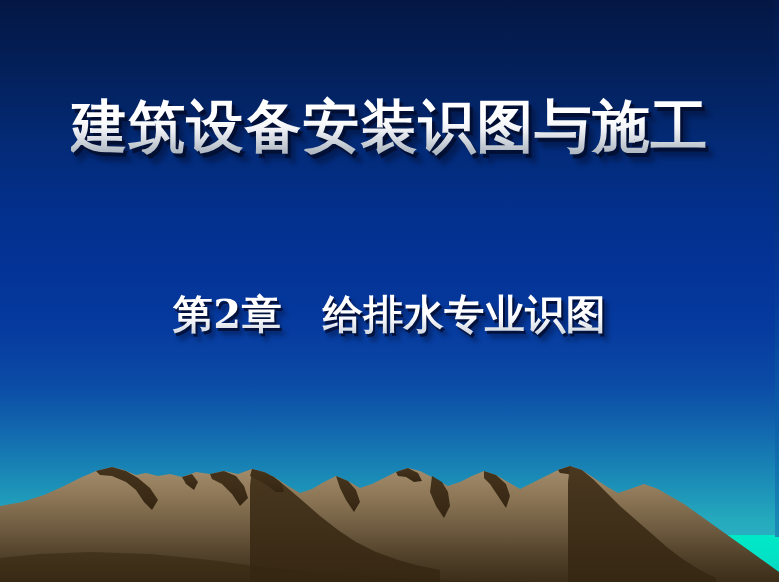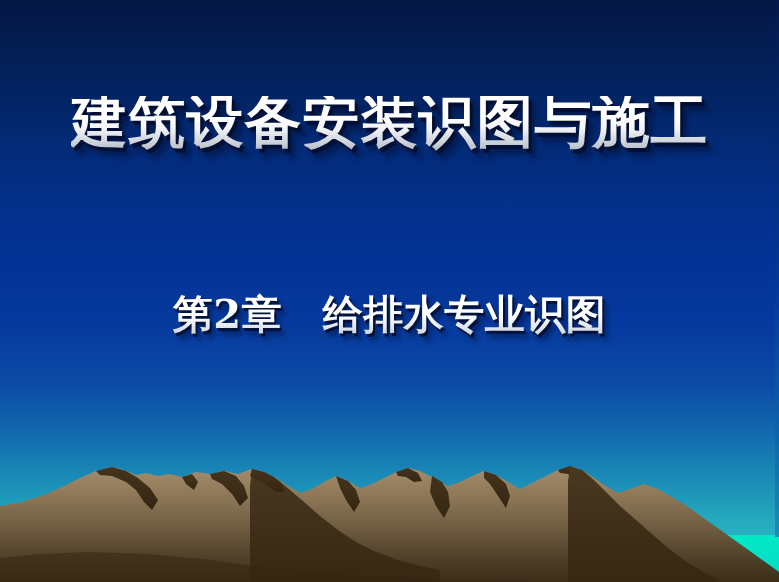--- a/index.html
+++ b/index.html
@@ -86,21 +86,21 @@
   
   .title-block {
     position: absolute;
     left: 0;
     top: 96px;
     width: 779px;
     text-align: center;
   }
   .title {
     display: inline-block;
-    font-family: Liberation Mono, monospace;
+    font-family: Liberation Sans, sans-serif;
     font-size: 57px;
     line-height: 1.08;
     font-weight: 700;
     letter-spacing: 1px;
     white-space: nowrap;
     color: #ffffff;
     background-image: linear-gradient(to bottom,
         #ffffff 0%,
         #ffffff 34%,
         #f2f4f7 52%,

